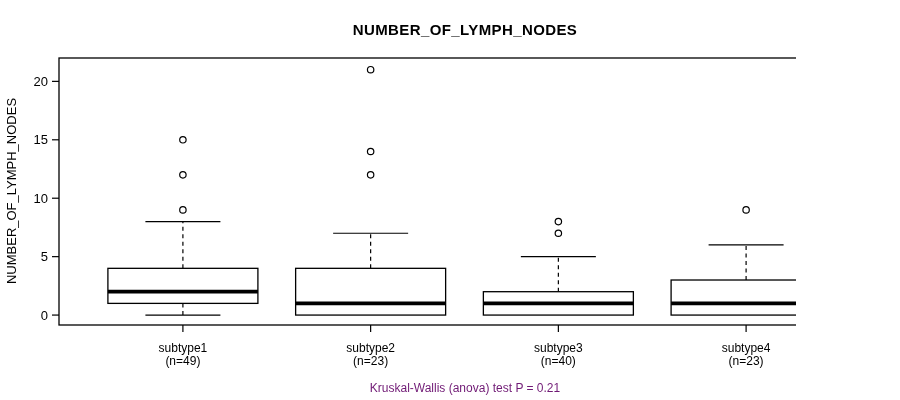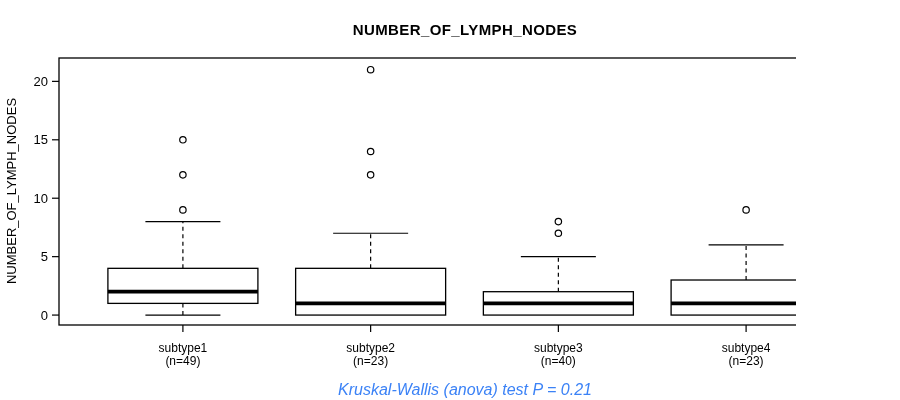--- a/index.html
+++ b/index.html
@@ -33,24 +33,23 @@
     transform: translate(-50%, -50%) rotate(-90deg);
     font-size: 13px;
     color: #000000;
     white-space: nowrap;
   }
   .chart-caption {
     position: absolute;
     left: 465px;
     top: 381px;
     transform: translateX(-50%);
-    font-size: 16px;
-    color: #3b82f6;
+    font-size: 12px;
+    color: #701a75;
     white-space: nowrap;
-    font-style: italic;
   }
   svg.plot-svg {
     position: absolute;
     left: 0;
     top: 0;
   }
   svg.plot-svg text {
     font-family: "Liberation Sans", sans-serif;
     fill: #000000;
   }

